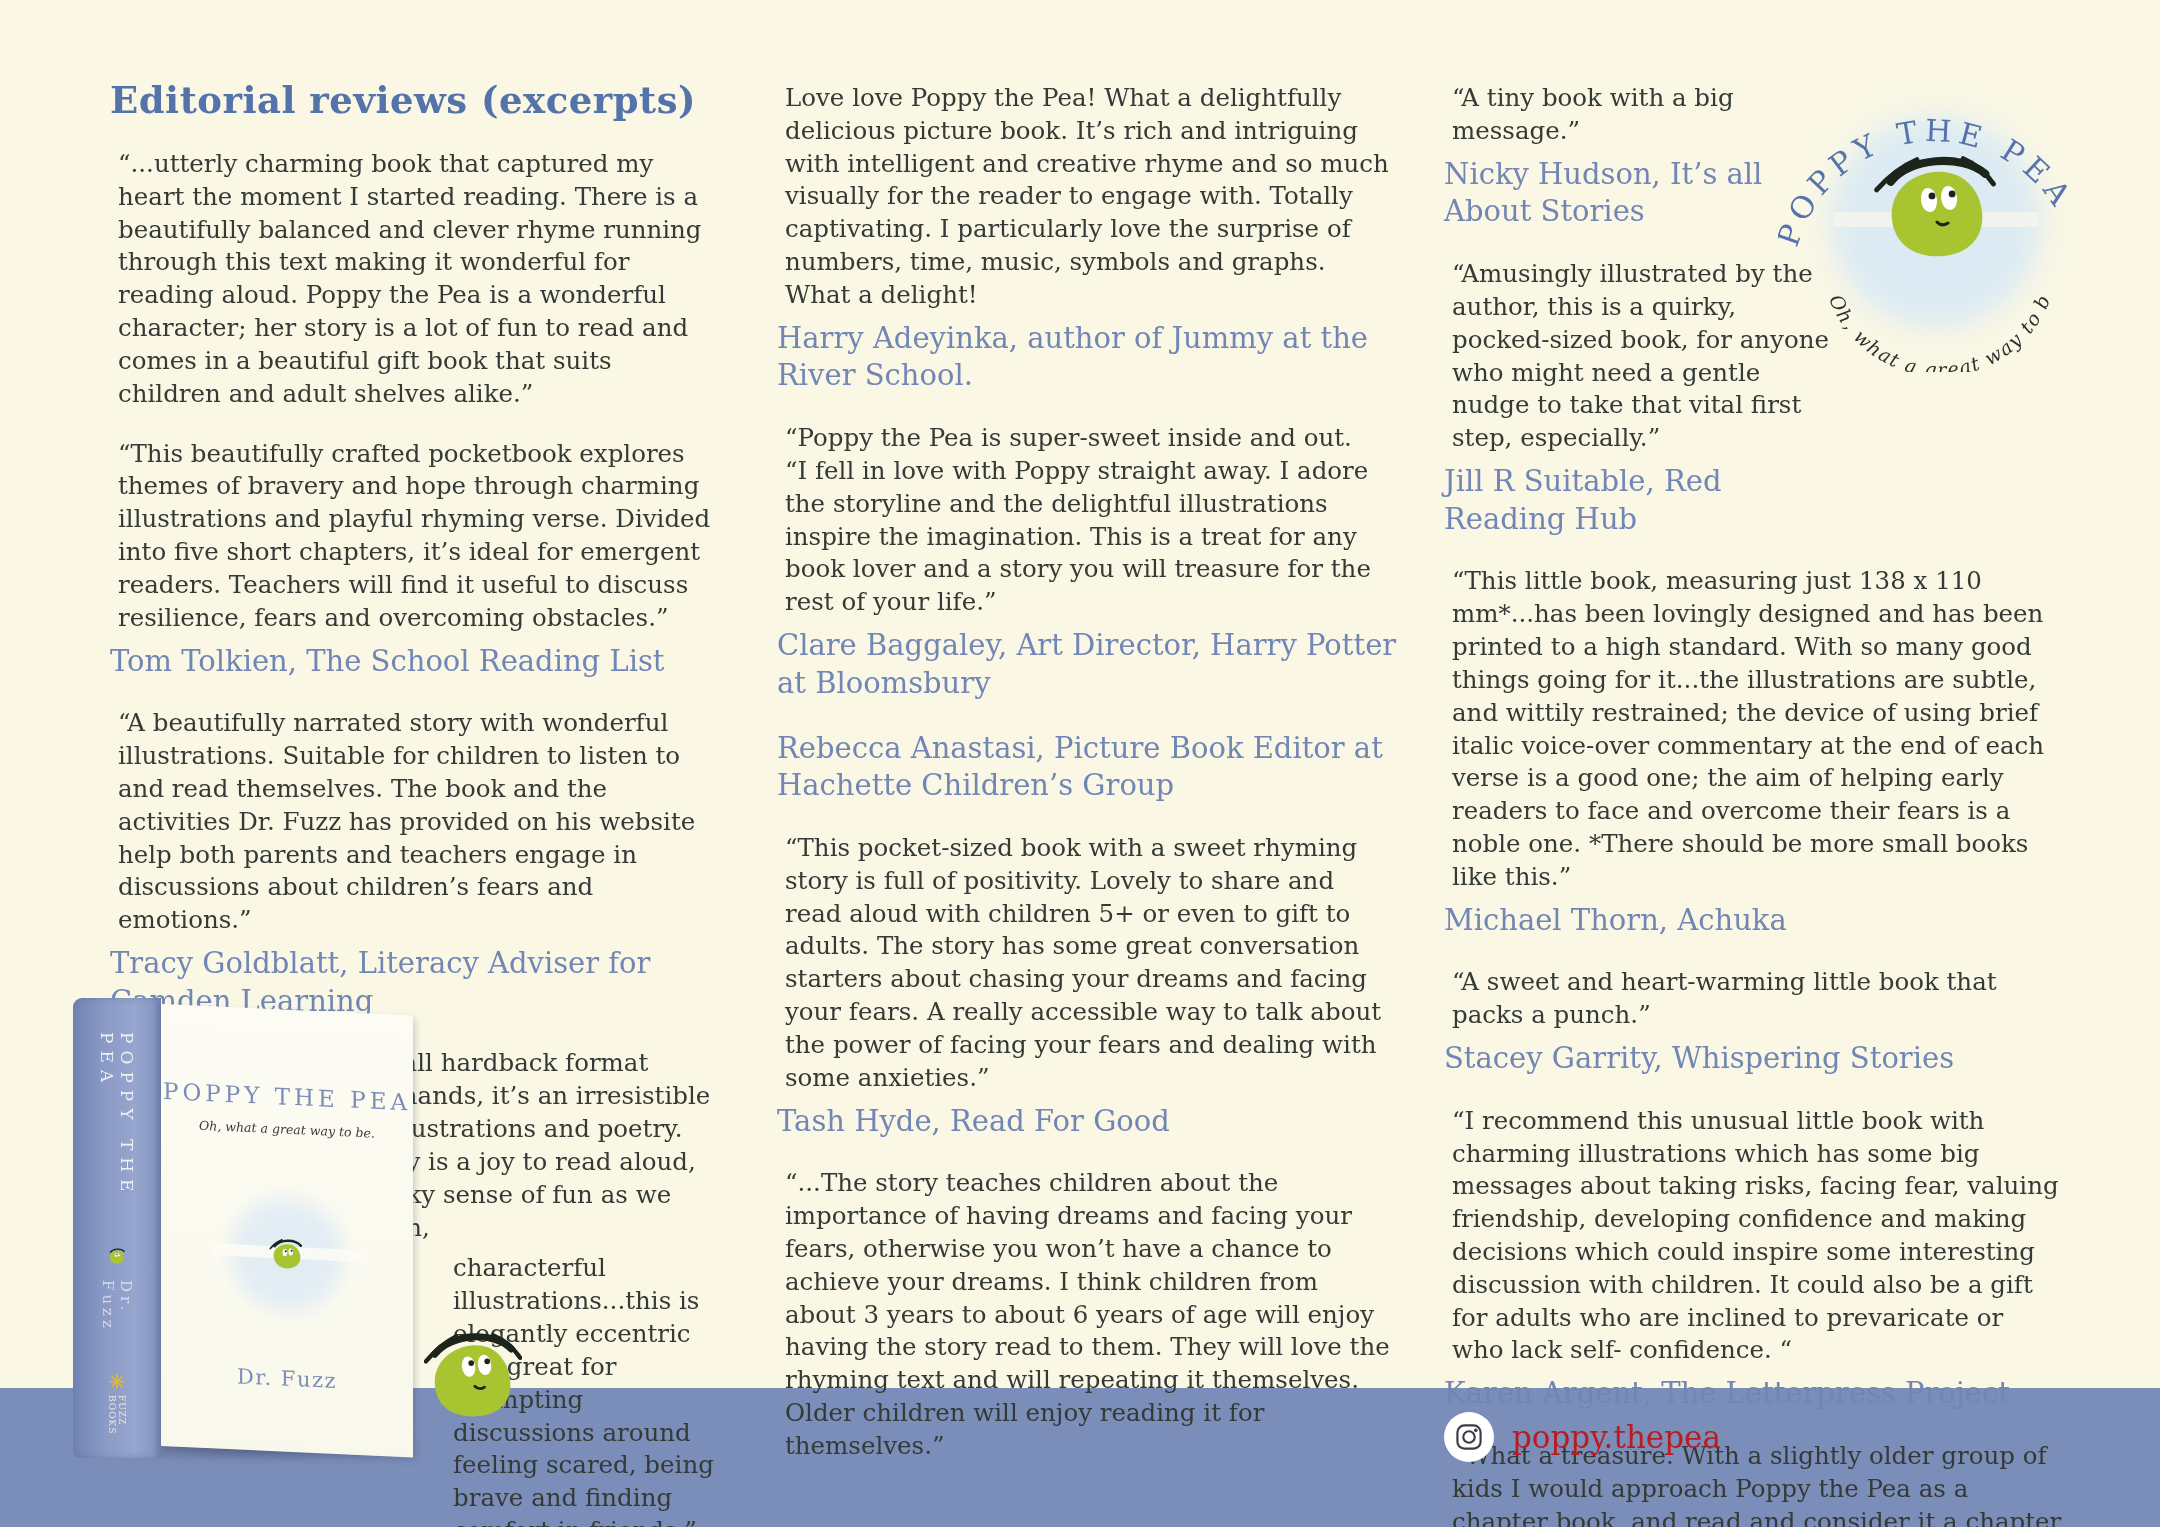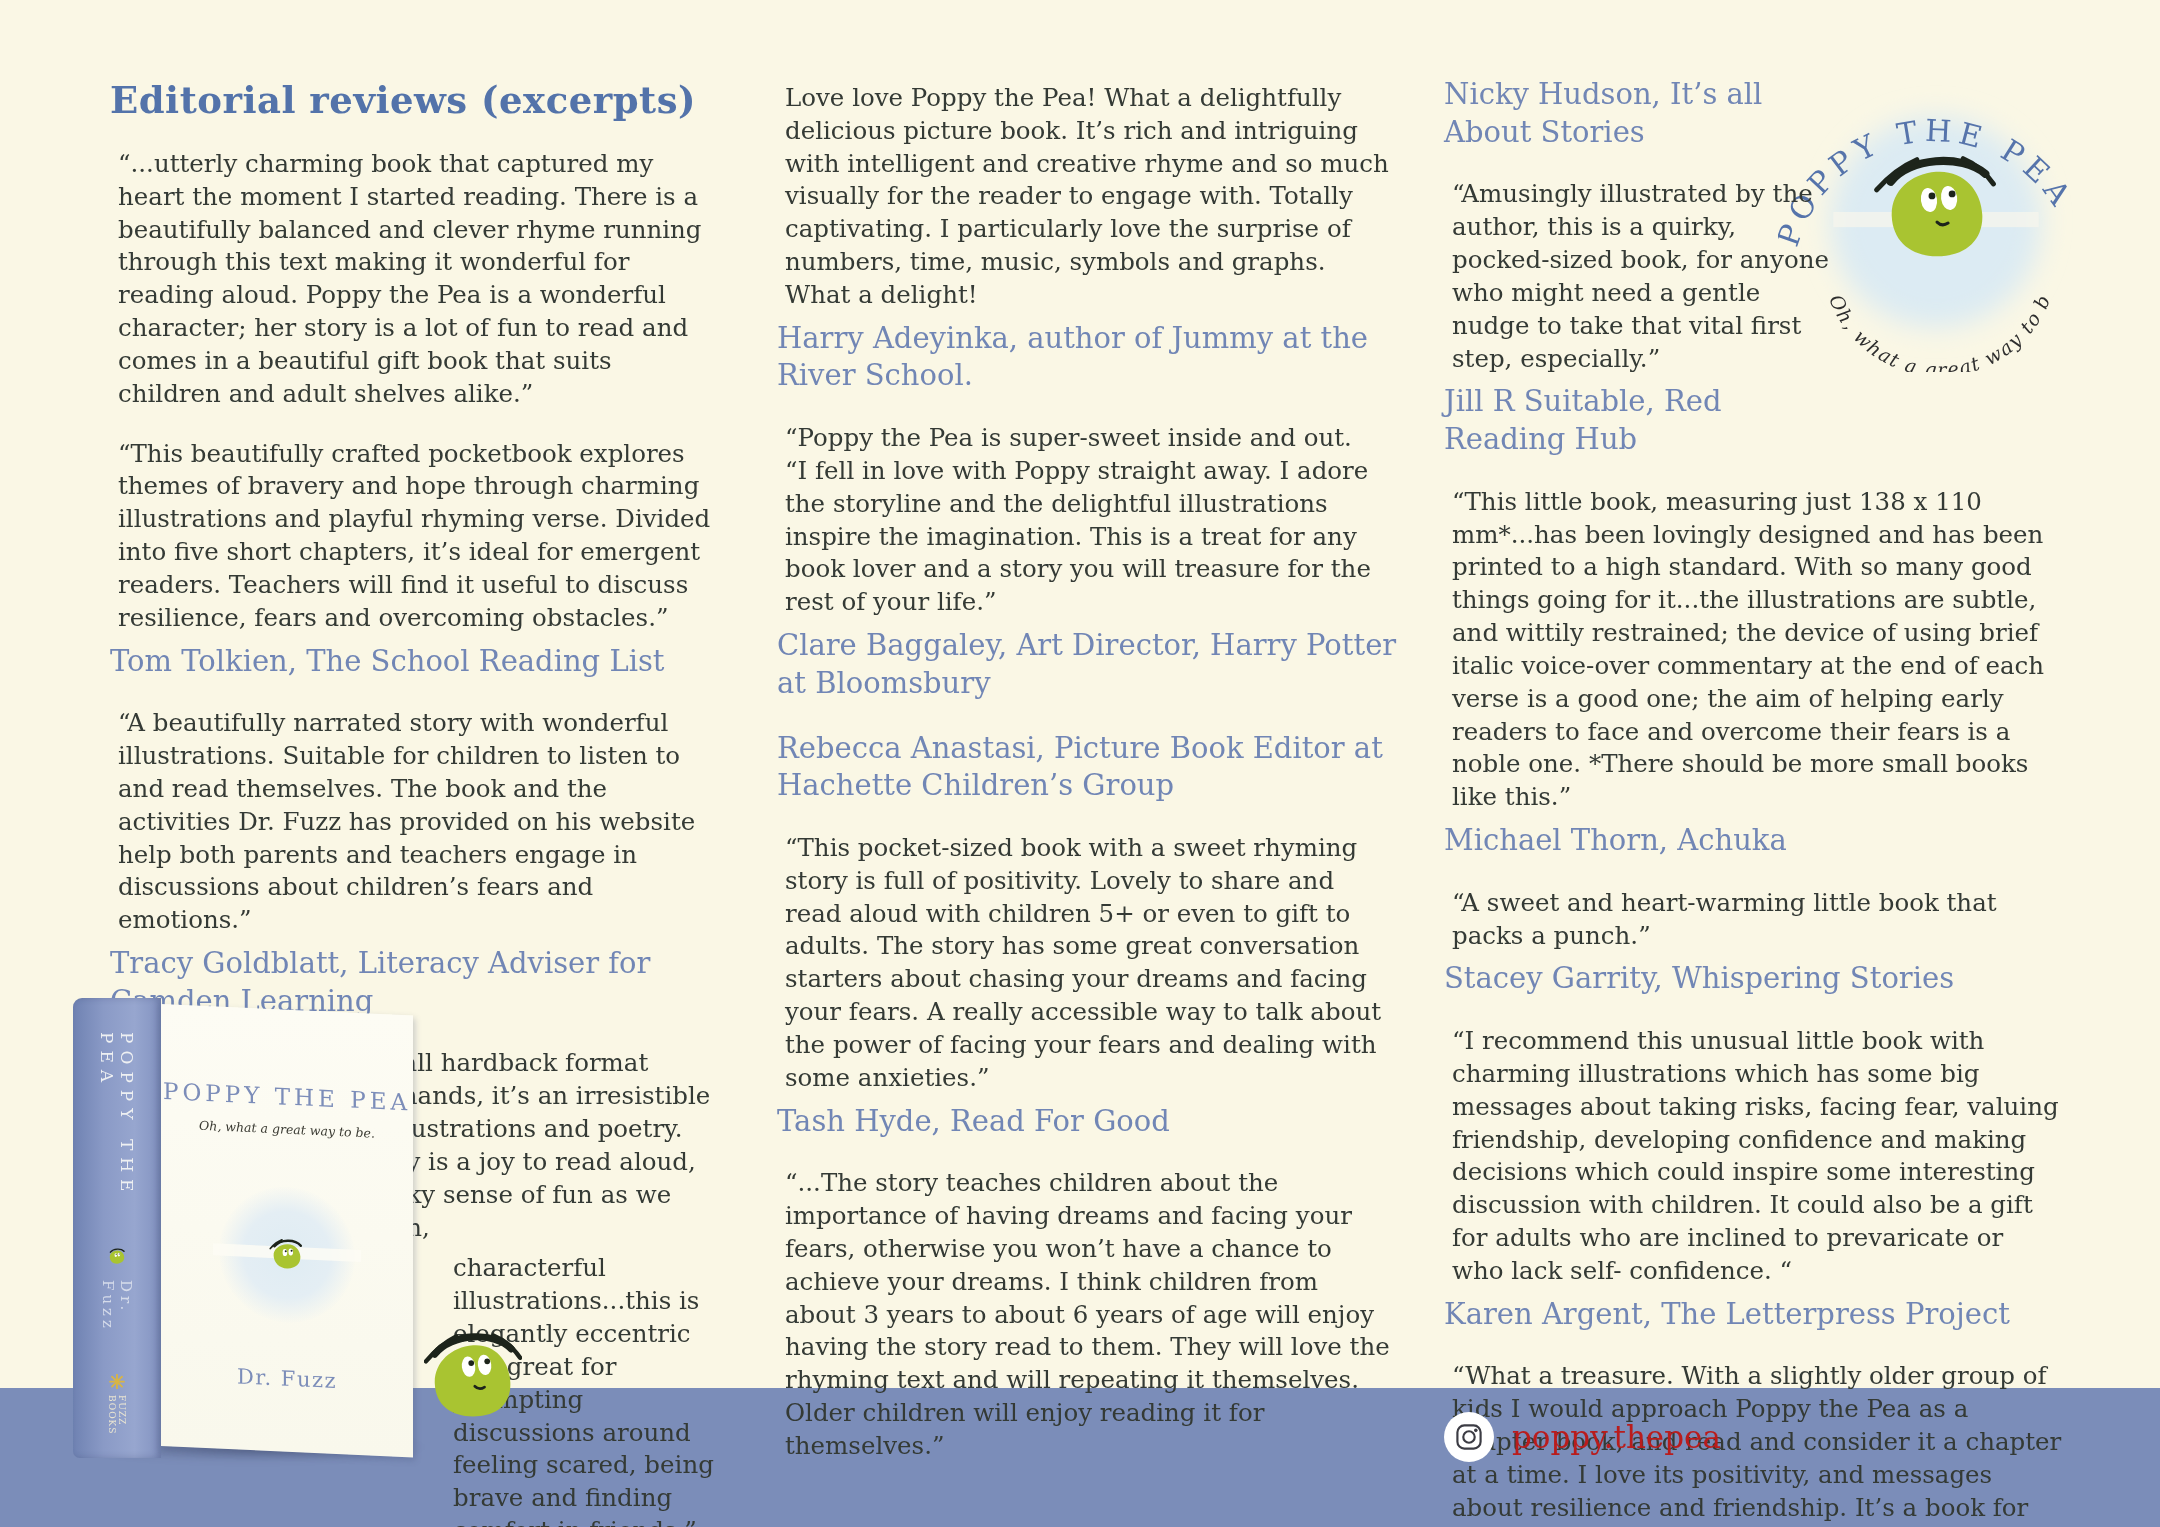--- a/index.html
+++ b/index.html
@@ -99,20 +99,21 @@
     </div>
     <div class="review">
       <p class="quote">“...The story teaches children about the importance of having dreams and facing your fears, otherwise you won’t have a chance to achieve your dreams.  I think children from about 3 years to about 6 years of age will enjoy having the story read to them. They will love the rhyming text and will repeating it themselves.  Older children will enjoy reading it for themselves.”</p>
 
     </div>
 
   </div>
 
   <div class="col col3">
     <div class="review narrow">
+      <p class="quote">“A tiny book with a big message.”</p>
       <p class="attr">Nicky Hudson, It’s all About Stories</p>
     </div>
     <div class="review narrow">
       <p class="quote">“Amusingly illustrated by the author, this is a quirky, pocked-sized book, for anyone who might need a gentle nudge to take that vital first step, especially.”</p>
       <p class="attr">Jill R Suitable, Red Reading Hub</p>
     </div>
     <div class="review">
       <p class="quote">“This little book, measuring just 138 x 110 mm*...has been lovingly designed and has been printed to a high standard. With so many good things going for it...the illustrations are subtle, and wittily restrained; the device of using brief italic voice-over commentary at the end of each verse is a good one; the aim of helping early readers to face and overcome their fears is a noble one. *There should be more small books like this.”</p>
       <p class="attr">Michael Thorn, Achuka</p>
     </div>

